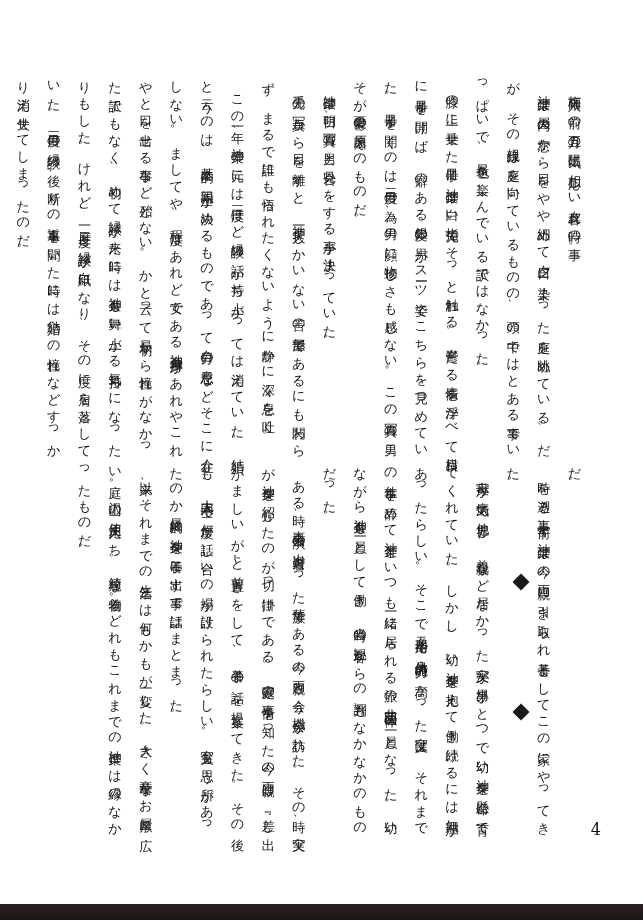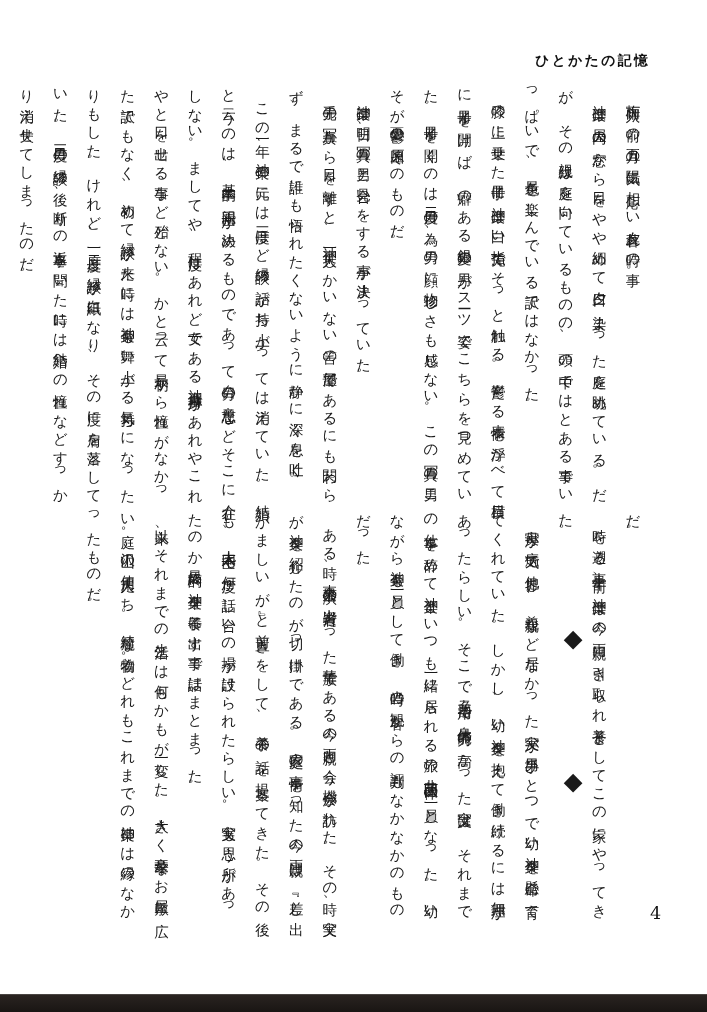--- a/index.html
+++ b/index.html
@@ -108,23 +108,20 @@
     width: 643px;
     height: 16px;
     background: linear-gradient(180deg, #2a2421 0%, #191513 100%);
   }
 </style>
 </head>
 <body>
 
 <div id="page">
 
-  <div id="header-area">
-    <span id="running-header">ひとかたの記憶</span>
-  </div>
 
   <div id="block-top" class="vblock">
     <p>梅雨入り前の五月の陽気に相応しい夕暮れ時の事。</p>
     <p>神楽は屋内の窓から目をやや細めて夕日に染まった庭を眺めている。だが、その視線は庭を向いているものの、頭の中ではとある事でいっぱいで、景色を楽しんでいる訳ではなかった。</p>
     <p>膝の上に乗せた冊子に神楽は白い指先でそっと触れる。鬱々たる表情を浮かべて横目に冊子を開けば、癖のある銀髪の男がスーツ姿でこちらを見つめていた。冊子を開くのは二度目の為、男の顔に物珍しさも感じない。この写真の男こそが憂鬱の原因そのものだ。</p>
     <p>神楽は明日、写真の男と見合いをする事が決まっていた。</p>
     <p>手元の写真から目を離すと、神楽一人しかいない筈の部屋であるにも関わらず、まるで誰にも悟られたくないように静かに深く息を吐く。</p>
     <p>この一年、神楽の元には三度ほど縁談の話が持ち上がっては消えていた。結婚と云うのは、基本的に親同士が決めるものであって自分の意思などそこに介在しない。ましてや、程度はあれど女である神楽自身があれやこれやと口を出せる事など殆どない。かと云って最初から憧れがなかった訳でもなく、初めて縁談が来た時には神楽も舞い上がる気持ちになったりもした。けれど、一度二度と縁談が白紙になり、その度に肩を落としていた。三度目の縁談の後、断りの返事を聞いた時には結婚への憧れなどすっかり消え失せてしまったのだ。</p>
   </div>
 

